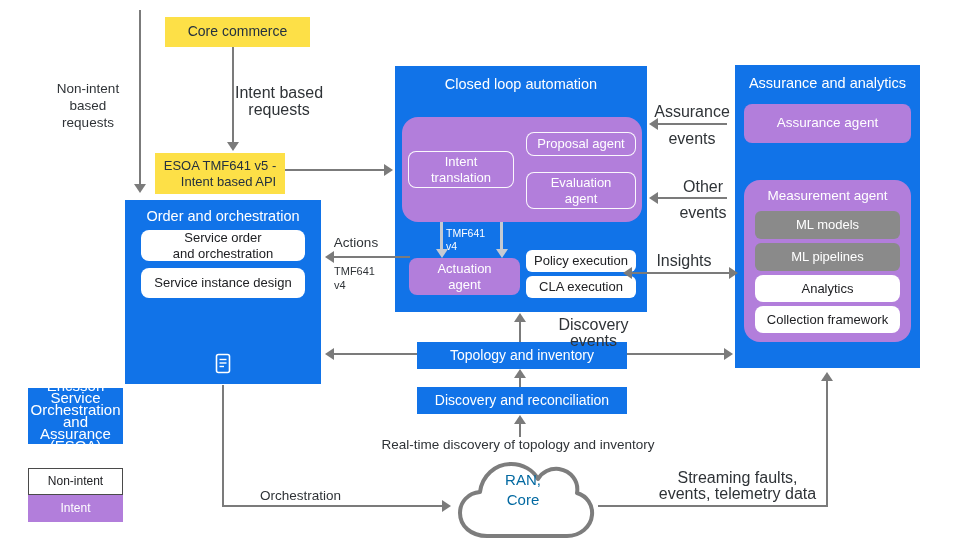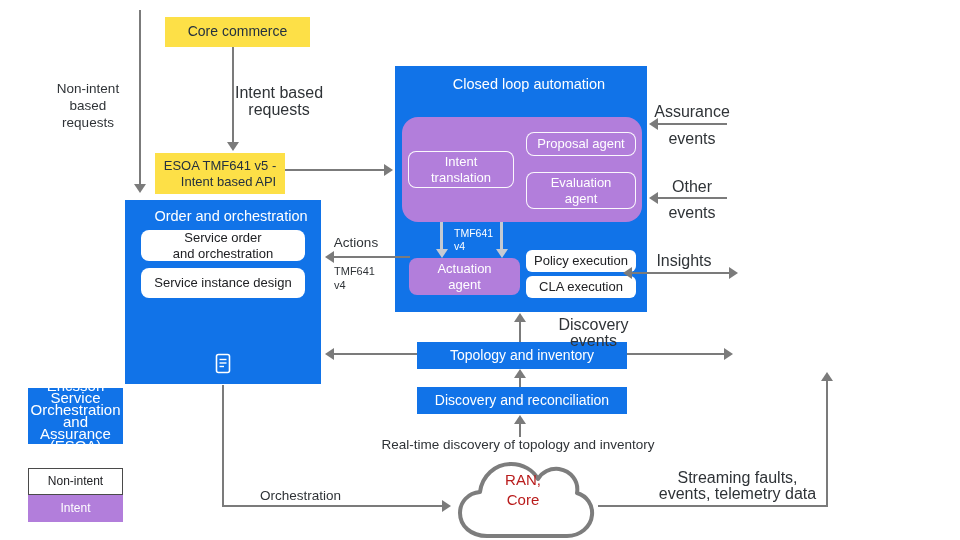--- a/index.html
+++ b/index.html
@@ -7,21 +7,21 @@
          font-family:"Liberation Sans",sans-serif;color:#202124;}
   .bx{position:absolute;box-sizing:border-box;display:flex;align-items:center;justify-content:center;
       text-align:center;white-space:pre-line;line-height:1.22;}
   .blue{background:#1173e8;color:#ffffff;}
   .lblue{background:#fde047;color:#24313f;text-align:right;}
   .purple{background:#b27edb;color:#ffffff;}
   .whitebx{background:#ffffff;color:#202124;}
   .graybx{background:#8a8a8a;color:#ffffff;}
   .wborder{border:1.5px solid rgba(255,255,255,0.95);}
   .r6{border-radius:6px;} .r8{border-radius:8px;} .r16{border-radius:16px;}
-  .panel-title{position:absolute;left:0;width:100%;text-align:center;color:#ffffff;font-size:14.5px;padding-left:8px;}
+  .panel-title{position:absolute;left:0;width:100%;text-align:center;color:#ffffff;font-size:14.5px;}
   .t{position:absolute;color:#2f3337;white-space:pre-line;text-align:center;font-size:16px;line-height:16px;}
   .hl,.vl{position:absolute;background:#7b7b7b;}
   .hl{height:2px;} .vl{width:2px;}
   .ah{position:absolute;width:0;height:0;}
   .ah.left {border-top:6px solid transparent;border-bottom:6px solid transparent;border-right:9px solid #7b7b7b;}
   .ah.right{border-top:6px solid transparent;border-bottom:6px solid transparent;border-left:9px solid #7b7b7b;}
   .ah.up   {border-left:6px solid transparent;border-right:6px solid transparent;border-bottom:9px solid #7b7b7b;}
   .ah.down {border-left:6px solid transparent;border-right:6px solid transparent;border-top:9px solid #7b7b7b;}
   .lt{background:#c4cad2;}
   .ah.ltdown{border-left:6px solid transparent;border-right:6px solid transparent;border-top:9px solid #c4cad2;}
@@ -58,37 +58,48 @@
     <div class="bx purple wborder r8" style="left:131px;top:106px;width:110px;height:37px;font-size:13px;">Evaluation
 agent</div>
     <div class="panel-title" style="left:51px;top:161px;width:48px;text-align:left;font-size:10.5px;line-height:13px;white-space:pre-line;">TMF641
 v4</div>
     <div class="bx purple r8" style="left:14px;top:192px;width:111px;height:37px;font-size:13px;">Actuation
 agent</div>
     <div class="bx whitebx r6" style="left:131px;top:210px;width:110px;height:22px;font-size:13px;">CLA execution</div>
     <div class="bx whitebx r6" style="left:131px;top:184px;width:110px;height:22px;font-size:13px;">Policy execution</div>
   </div>
 
+  <div class="bx blue" style="left:735px;top:65px;width:185px;height:303px;">
+    <div class="panel-title" style="top:10px;">Assurance and analytics</div>
+    <div class="bx purple r8" style="left:9px;top:39px;width:167px;height:39px;font-size:13.5px;">Assurance agent</div>
+    <div class="bx purple r16" style="left:9px;top:115px;width:167px;height:162px;align-items:flex-start;">
+      <div class="panel-title" style="top:8px;font-size:13.5px;">Measurement agent</div>
+      <div class="bx graybx r6" style="left:11px;top:31px;width:145px;height:28px;font-size:13px;">ML models</div>
+      <div class="bx graybx r6" style="left:11px;top:63px;width:145px;height:28px;font-size:13px;">ML pipelines</div>
+      <div class="bx whitebx r8" style="left:11px;top:95px;width:145px;height:27px;font-size:13px;">Analytics</div>
+      <div class="bx whitebx r8" style="left:11px;top:126px;width:145px;height:27px;font-size:13px;">Collection framework</div>
+    </div>
+  </div>
 
   <div class="bx blue" style="left:417px;top:342px;width:210px;height:27px;font-size:14px;">Topology and inventory</div>
   <div class="bx blue" style="left:417px;top:387px;width:210px;height:27px;font-size:14px;">Discovery and reconciliation</div>
 
   <svg style="position:absolute;left:449px;top:450px;" width="148" height="92" viewBox="0 0 148 92">
     <path d="M 38 86
              C 22 86 11 76 11 63
              C 11 52 19 43 31 42
              C 33 26 46 14 62 14
              C 74 14 84 20 89 29
              C 93 22 101 18 110 19
              C 122 21 130 31 128 43
              C 138 46 144 55 143 65
              C 142 77 131 86 118 86
              L 38 86 Z" fill="#ffffff" stroke="#7d7d7d" stroke-width="4" stroke-linejoin="round"></path>
   </svg>
-  <div class="t" style="left:449px;top:470px;width:148px;font-size:15px;line-height:20px;color:#b91c1c;">RAN,
+  <div class="t" style="left:449px;top:470px;width:148px;font-size:15px;line-height:20px;color:#0369a1;">RAN,
 Core</div>
 
   <div class="bx blue" style="left:28px;top:388px;width:95px;height:56px;font-size:15px;line-height:12px;">Ericsson Service
 Orchestration
 and Assurance
 (ESOA)</div>
   <div class="bx whitebx" style="left:28px;top:468px;width:95px;height:27px;border:1.5px solid #4a4a4a;font-size:12px;">Non-intent</div>
   <div class="bx purple" style="left:28px;top:495px;width:95px;height:27px;font-size:12px;">Intent</div>
 
   <div class="vl" style="left:139px;top:10px;height:174px;"></div>
@@ -144,21 +155,21 @@
   <div class="t" style="left:46px;top:80px;width:84px;font-size:13.5px;line-height:17px;">Non-intent
 based
 requests</div>
   <div class="t" style="left:234px;top:84px;width:90px;font-size:16px;line-height:17px;">Intent based
 requests</div>
   <div class="t" style="left:326px;top:235px;width:60px;font-size:13.5px;">Actions</div>
   <div class="t" style="left:334px;top:264px;width:60px;font-size:11px;line-height:14px;text-align:left;">TMF641
 v4</div>
   <div class="t" style="left:648px;top:98px;width:88px;line-height:27px;">Assurance
 events</div>
-  <div class="t" style="left:648px;top:174px;width:88px;line-height:26px;">Other
+  <div class="t" style="left:648px;top:174px;width:88px;line-height:26px;padding-left:11px;">Other
 events</div>
   <div class="t" style="left:647px;top:253px;width:74px;">Insights</div>
   <div class="t" style="left:536px;top:317px;width:115px;">Discovery events</div>
   <div class="t" style="left:368px;top:437px;width:300px;font-size:13.5px;">Real-time discovery of topology  and inventory</div>
   <div class="t" style="left:253px;top:488px;width:95px;font-size:13.5px;">Orchestration</div>
   <div class="t" style="left:655px;top:470px;width:165px;">Streaming faults,
 events, telemetry data</div>
 
 </div>
 

